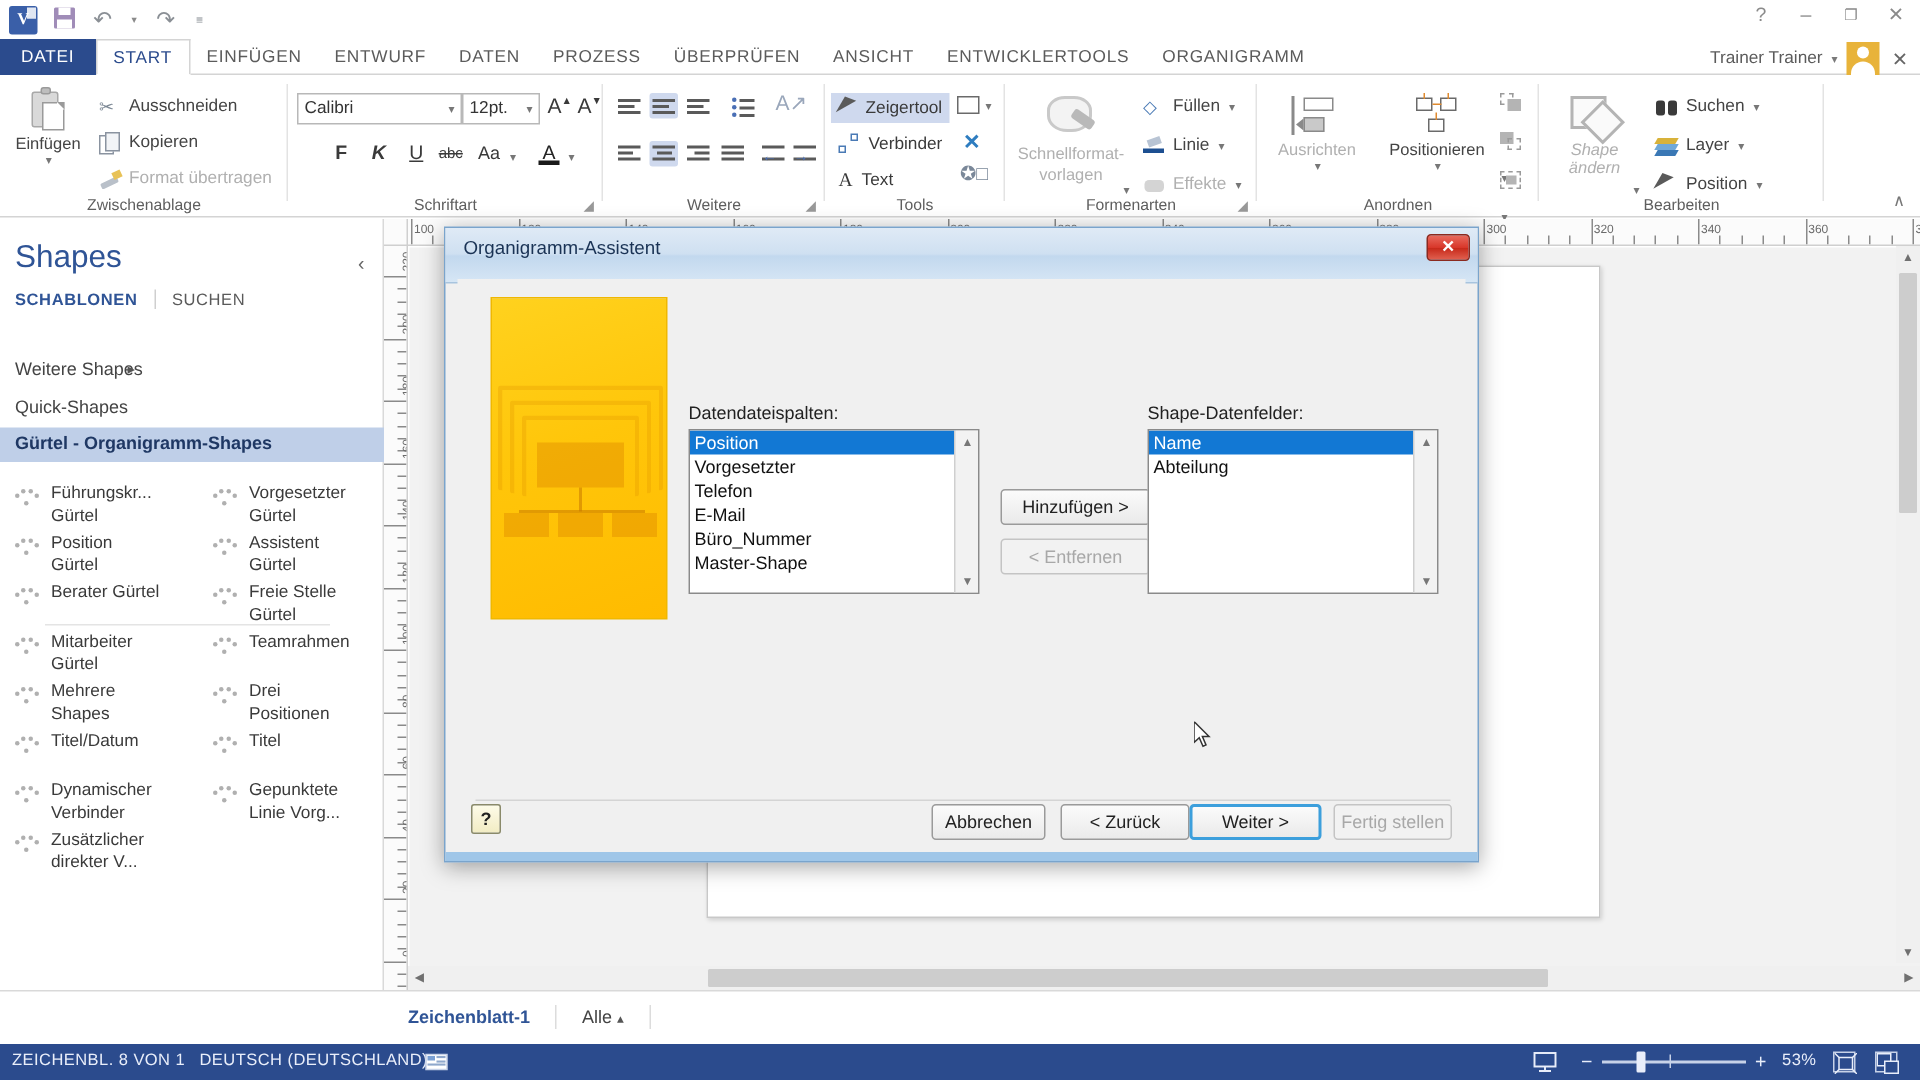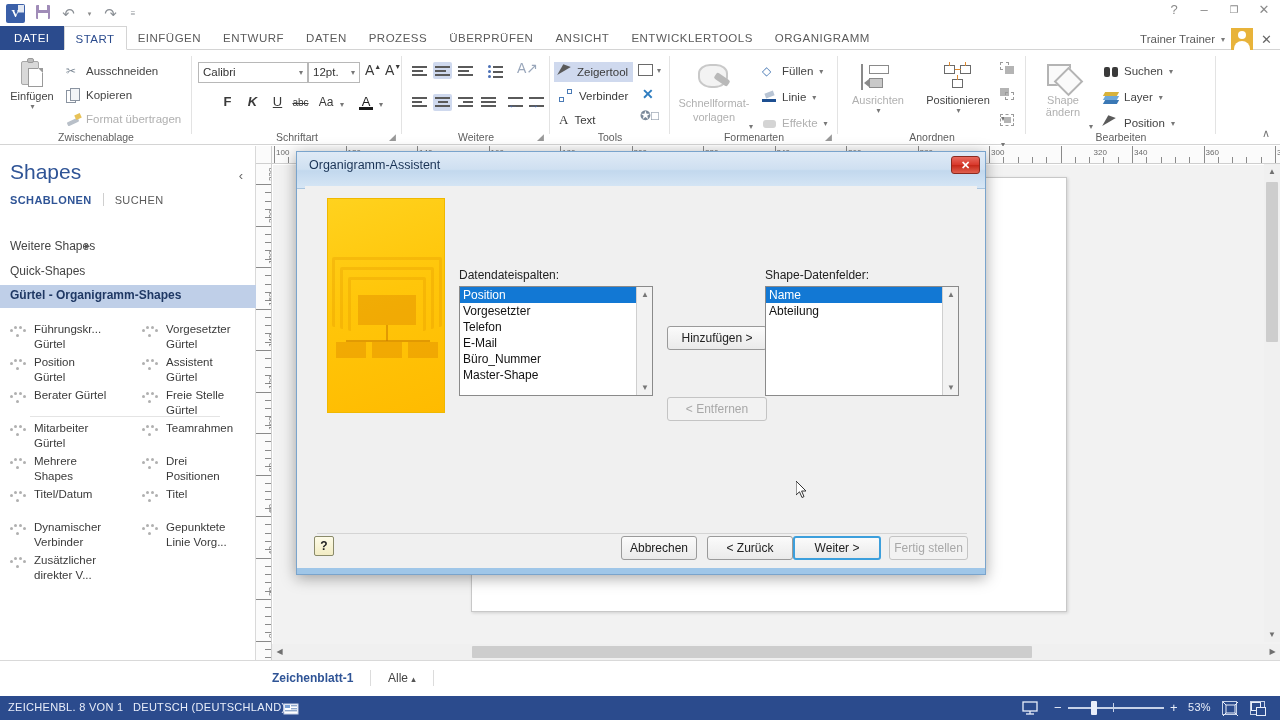--- a/index.html
+++ b/index.html
@@ -567,21 +567,21 @@
       <div style="position:absolute; left:162px; top:64px;">
         <span class="mini-ic" style="display:inline-block;">
           <i style="left:0;top:0;width:14px;height:12px;"></i><b style="left:4px;top:3px;width:7px;height:6px;"></b></span>
         <span class="caret">▾</span>
       </div>
       <div class="rgroup-label">Anordnen</div>
       <div class="rgroup-sep" style="right:0;"></div>
     </div>
 
     <div class="rgroup" style="left:1026px; width:190px;">
-      <div class="bigbtn disabled" style="left:6px; top:12px; width:62px;">
+      <div class="bigbtn disabled" style="left:6px; top:12px; width:62px;font-style:italic;">
         <span class="glyph shape-change-ic"></span>
         <span>Shape</span>
         <span style="display:block;">ändern</span>
       </div>
       <span class="caret" style="position:absolute; left:62px; top:72px;">▾</span>
       <div class="small" style="left:78px; top:12px;">
         <span class="ic binocular-ic"></span>
         <span>Suchen</span>
         <span class="caret">▾</span>
       </div>
@@ -844,21 +844,21 @@
         <div class="tick" style="left: 674.1px; top: 11px; width: 1px; height: 6px;"></div>
         <div class="tick" style="left: 688.4px; top: 11px; width: 1px; height: 6px;"></div>
         <div class="tick" style="left: 702.7px; top: 11px; width: 1px; height: 6px;"></div>
         <div class="tick" style="left: 717px; top: 0px; width: 1px; height: 17px;"></div>
         <div class="rlabel" style="left: 719px; top: 2px;">300</div>
         <div class="tick" style="left: 731.3px; top: 11px; width: 1px; height: 6px;"></div>
         <div class="tick" style="left: 745.6px; top: 11px; width: 1px; height: 6px;"></div>
         <div class="tick" style="left: 759.9px; top: 11px; width: 1px; height: 6px;"></div>
         <div class="tick" style="left: 774.2px; top: 11px; width: 1px; height: 6px;"></div>
         <div class="tick" style="left: 788.5px; top: 0px; width: 1px; height: 17px;"></div>
-        <div class="rlabel" style="left: 790.5px; top: 2px; margin-left: 31px;">320</div>
+        <div class="rlabel" style="left: 790.5px; top: 2px;">320</div>
         <div class="tick" style="left: 802.8px; top: 11px; width: 1px; height: 6px;"></div>
         <div class="tick" style="left: 817.1px; top: 11px; width: 1px; height: 6px;"></div>
         <div class="tick" style="left: 831.4px; top: 11px; width: 1px; height: 6px;"></div>
         <div class="tick" style="left: 845.7px; top: 11px; width: 1px; height: 6px;"></div>
         <div class="tick" style="left: 860px; top: 0px; width: 1px; height: 17px;"></div>
         <div class="rlabel" style="left: 862px; top: 2px;">340</div>
         <div class="tick" style="left: 874.3px; top: 11px; width: 1px; height: 6px;"></div>
         <div class="tick" style="left: 888.6px; top: 11px; width: 1px; height: 6px;"></div>
         <div class="tick" style="left: 902.9px; top: 11px; width: 1px; height: 6px;"></div>
         <div class="tick" style="left: 917.2px; top: 11px; width: 1px; height: 6px;"></div>
@@ -990,21 +990,21 @@
             <div class="lb-item">Büro_Nummer</div>
             <div class="lb-item">Master-Shape</div>
           </div>
         <div class="lb-scroll">
           <div class="lb-arrow" style="top:0;">▲</div>
           <div class="lb-arrow" style="bottom:0;">▼</div>
         </div>
       </div>
 
       <div class="dlgbtn" style="left:362px; top:140px; width:100px;"><span>Hinzufügen &gt;</span></div>
-      <div class="dlgbtn disabled" style="left:362px; top:173px; width:100px;margin-top:38px;"><span>&lt; Entfernen</span></div>
+      <div class="dlgbtn disabled" style="left:362px; top:173px; width:100px;"><span>&lt; Entfernen</span></div>
 
       <div class="listbox" style="left:460px; top:100px; width:194px; height:110px;">
         <div id="right-list" style="position:absolute; left:0; top:0; width:177px;">
             <div class="lb-item sel">Name</div>
             <div class="lb-item">Abteilung</div>
           </div>
         <div class="lb-scroll">
           <div class="lb-arrow" style="top:0;">▲</div>
           <div class="lb-arrow" style="bottom:0;">▼</div>
         </div>

